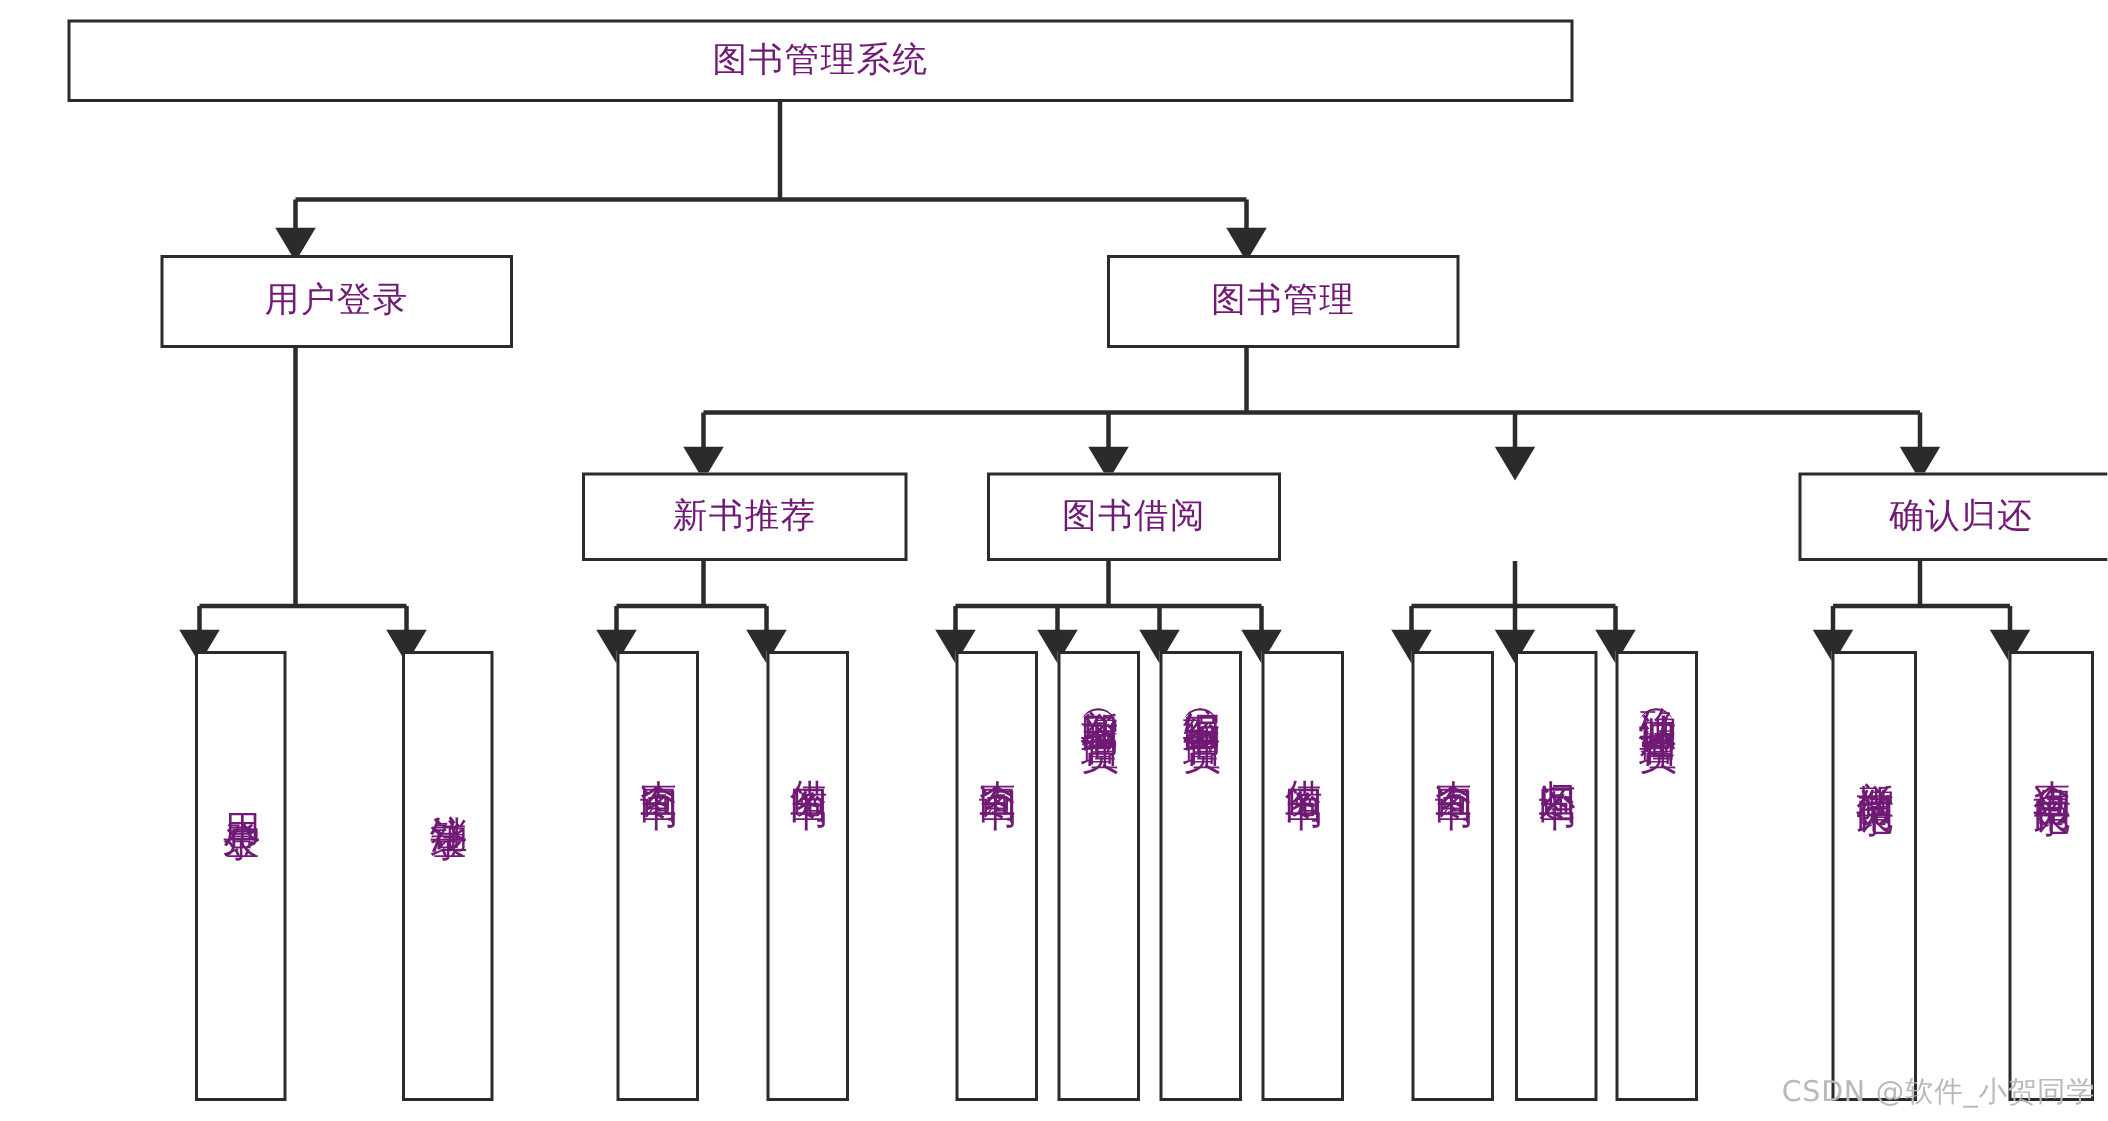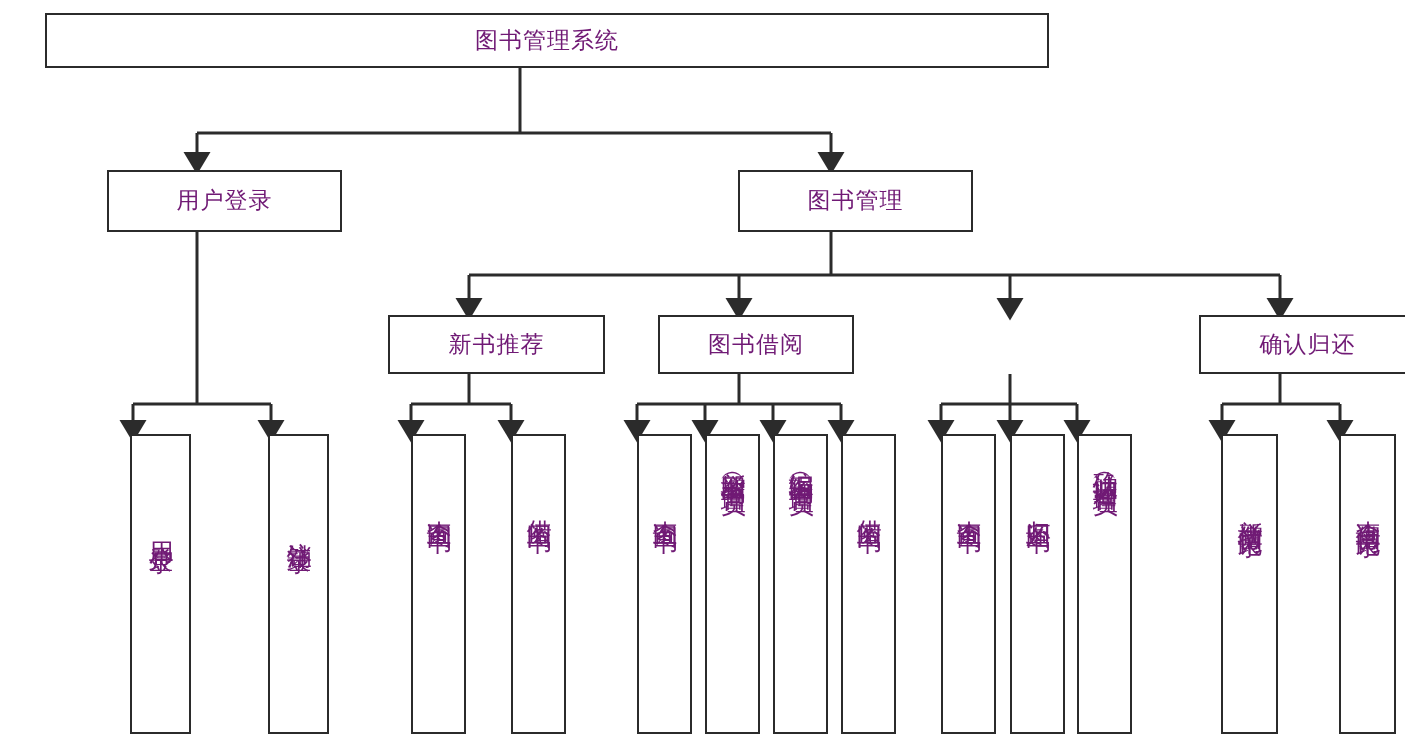--- a/index.html
+++ b/index.html
@@ -209,14 +209,15 @@
   </div>
 
   <div class="node vertical midshort" style="left:1194px; top:434px; width:57px; height:300px;">
     <span class="node-label">新增借阅记录</span>
   </div>
 
   <div class="node vertical midshort" style="left:1312px; top:434px; width:57px; height:300px;">
     <span class="node-label">查询借阅记录</span>
   </div>
 
+  <div id="watermark">CSDN @软件_小贺同学</div>
 
 </div>
 
 </body></html>

